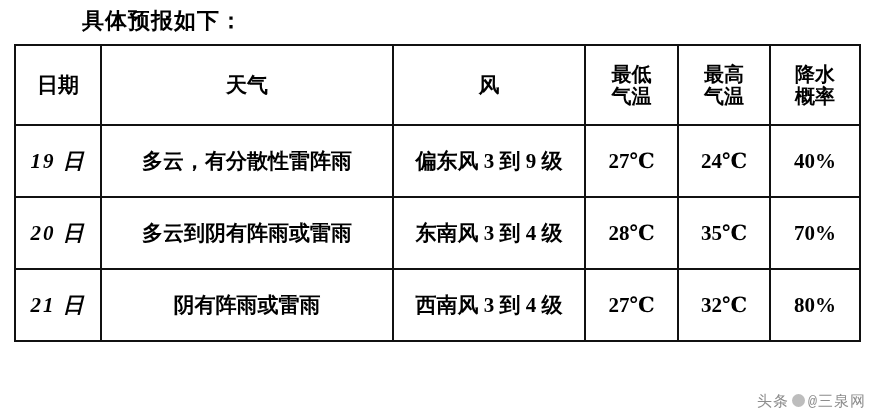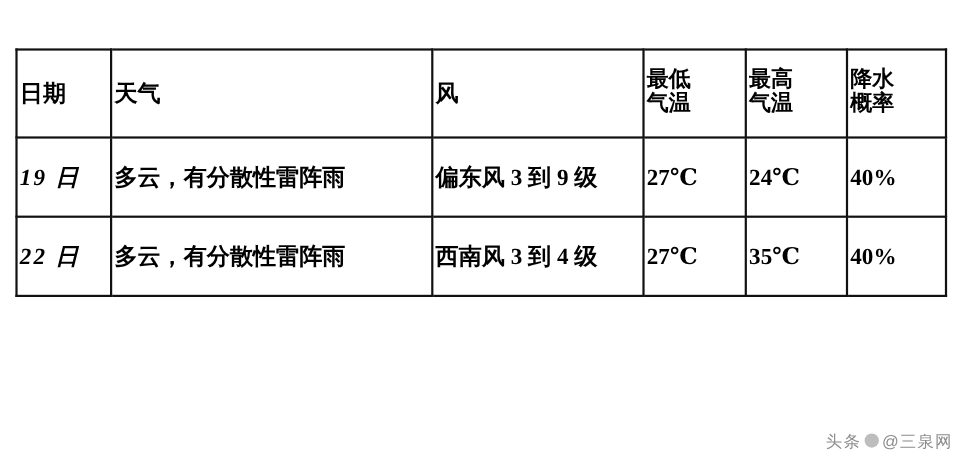--- a/index.html
+++ b/index.html
@@ -36,21 +36,21 @@
     width: 845px;
   }
   table.forecast {
     border-collapse: collapse;
     width: 845px;
     table-layout: fixed;
   }
   table.forecast td,
   table.forecast th {
     border: 2px solid #111111;
-    text-align: left;
+    text-align: center;
     vertical-align: middle;
     font-size: 21px;
     font-weight: bold;
     padding: 0 2px;
     line-height: 1.18;
     white-space: nowrap;
   }
   
   col.c-date    { width: 86px; }
   col.c-weather { width: 292px; }
@@ -62,57 +62,57 @@
   thead td {
     height: 78px;
   }
   thead td.stack {
     font-size: 20px;
     line-height: 1.12;
     white-space: normal;
   }
   thead td.stack span {
     display: block;
-    font-family: Liberation Mono, monospace;
   }
   tbody td {
     height: 70px;
   }
   td.weather-cell {
     font-size: 21px;
   }
   td.date-cell {
     letter-spacing: 2px;
     font-style: italic;
   }
   .watermark {
     position: absolute;
     right: 8px;
     bottom: 4px;
     font-size: 15px;
     color: #8d8d8d;
-    font-family: Liberation Sans, sans-serif;
+    font-family: Liberation Mono, monospace;
     letter-spacing: 1px;
     white-space: nowrap;
     text-align: center;
   }
   .watermark .logo-dot {
     display: inline-block;
     width: 13px;
     height: 13px;
     border-radius: 50%;
     background: #bdbdbd;
     margin: 0 3px -1px 3px;
   }
 </style>
 </head>
 <body>
 
 <div class="page">
 
+  <div class="intro">具体预报如下：</div>
 
   <div class="table-wrap">
     <table class="forecast">
       <colgroup>
         <col class="c-date">
         <col class="c-weather">
         <col class="c-wind">
         <col class="c-tmin">
         <col class="c-tmax">
         <col class="c-prec">
@@ -139,26 +139,34 @@
       <tbody>
         <tr>
           <td class="date-cell">19 日</td>
           <td class="weather-cell">多云，有分散性雷阵雨</td>
           <td>偏东风 3 到 9 级</td>
           <td>27℃</td>
           <td>24℃</td>
           <td>40%</td>
         </tr>
         <tr>
-          <td class="date-cell">22 日</td>
-          <td class="weather-cell">多云，有分散性雷阵雨</td>
+          <td class="date-cell">20 日</td>
+          <td class="weather-cell">多云到阴有阵雨或雷雨</td>
+          <td>东南风 3 到 4 级</td>
+          <td>28℃</td>
+          <td>35℃</td>
+          <td>70%</td>
+        </tr>
+        <tr>
+          <td class="date-cell">21 日</td>
+          <td class="weather-cell">阴有阵雨或雷雨</td>
           <td>西南风 3 到 4 级</td>
           <td>27℃</td>
-          <td>35℃</td>
-          <td>40%</td>
+          <td>32℃</td>
+          <td>80%</td>
         </tr>
       </tbody>
     </table>
   </div>
 
   <div class="watermark">
     <span>头条</span><span class="logo-dot"></span><span>@三泉网</span>
   </div>
 
 </div>

